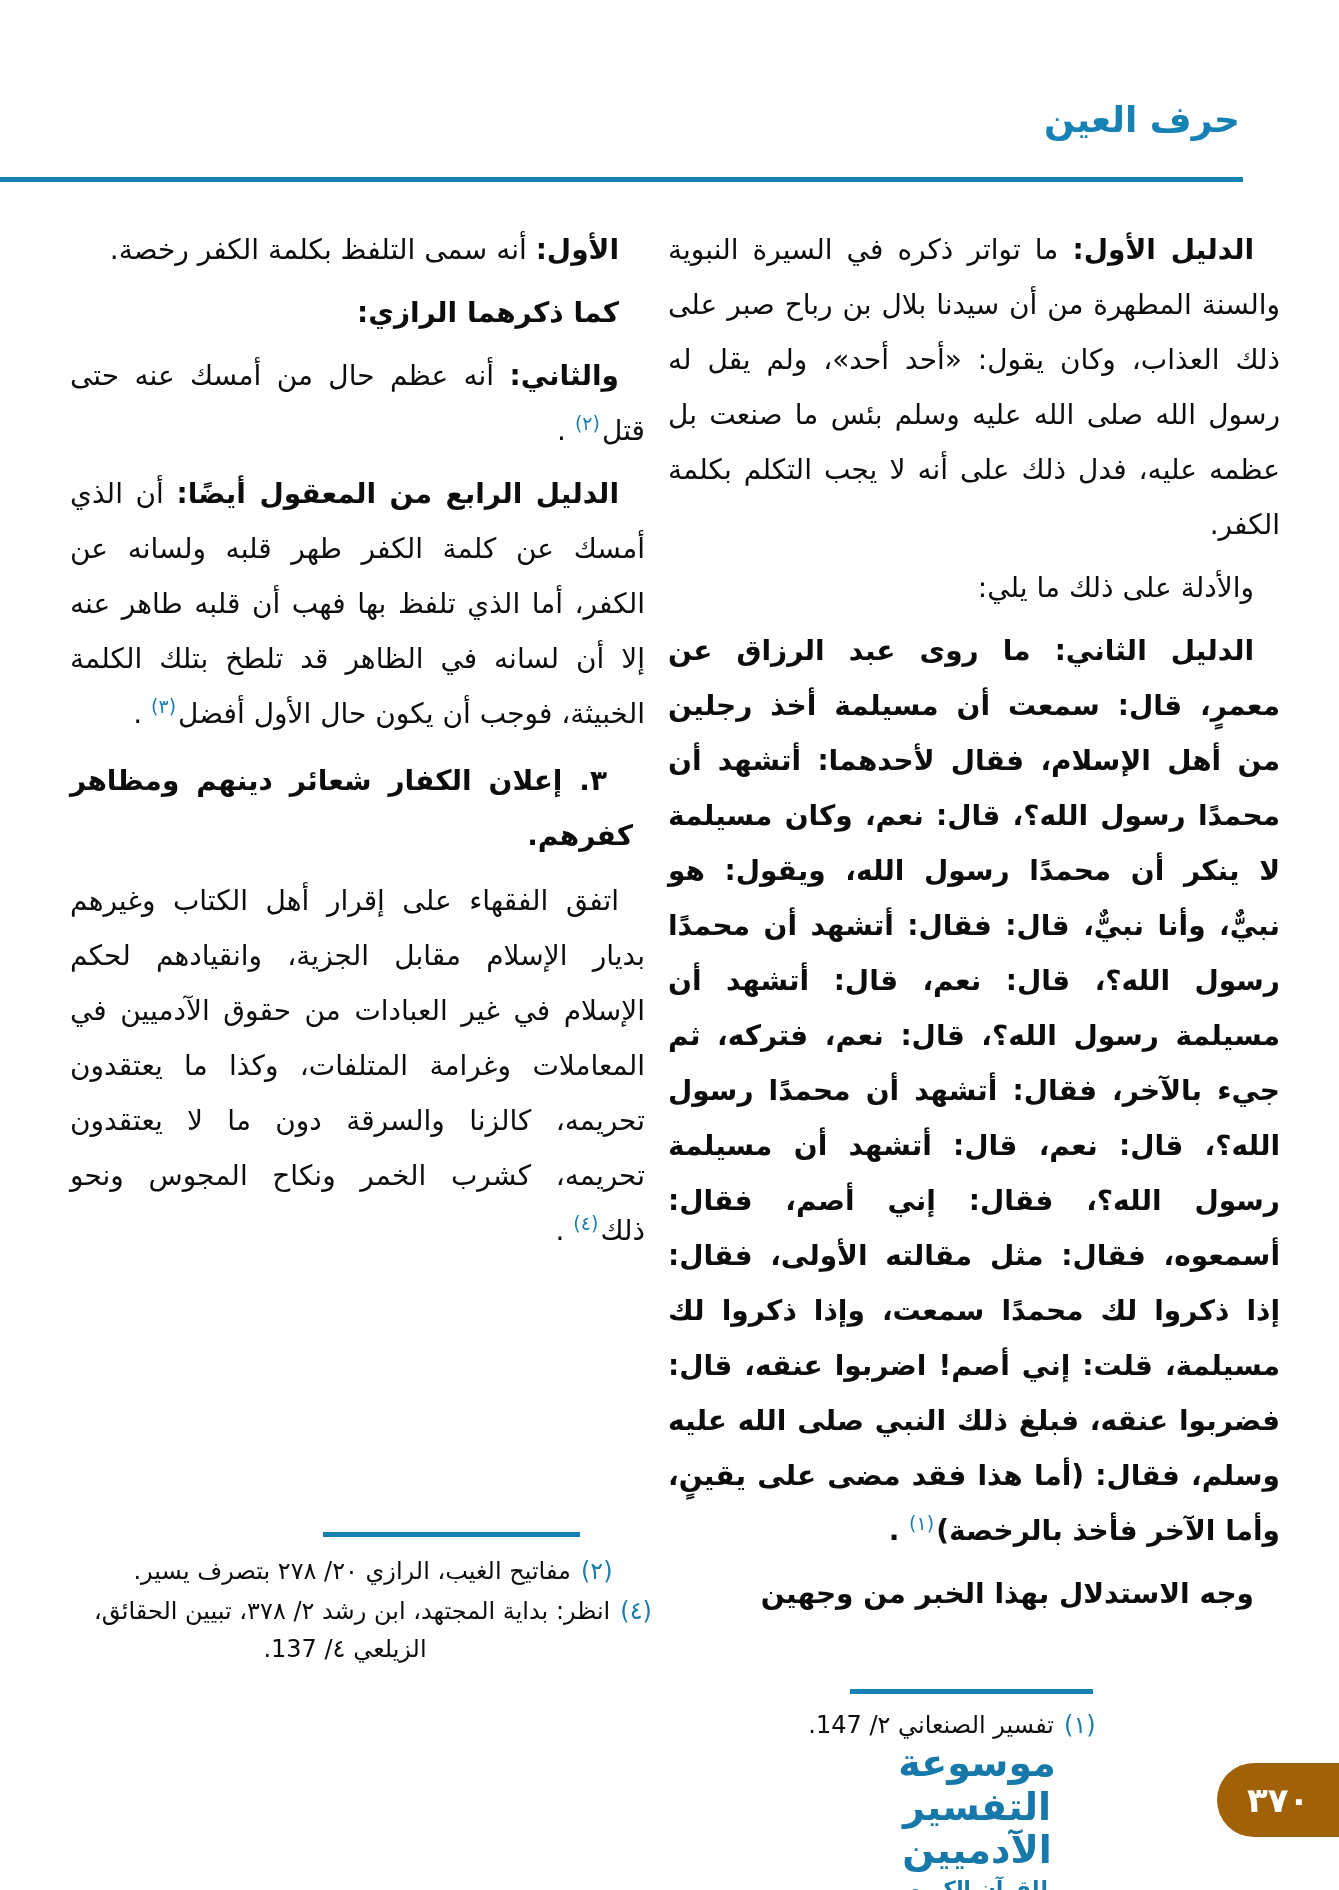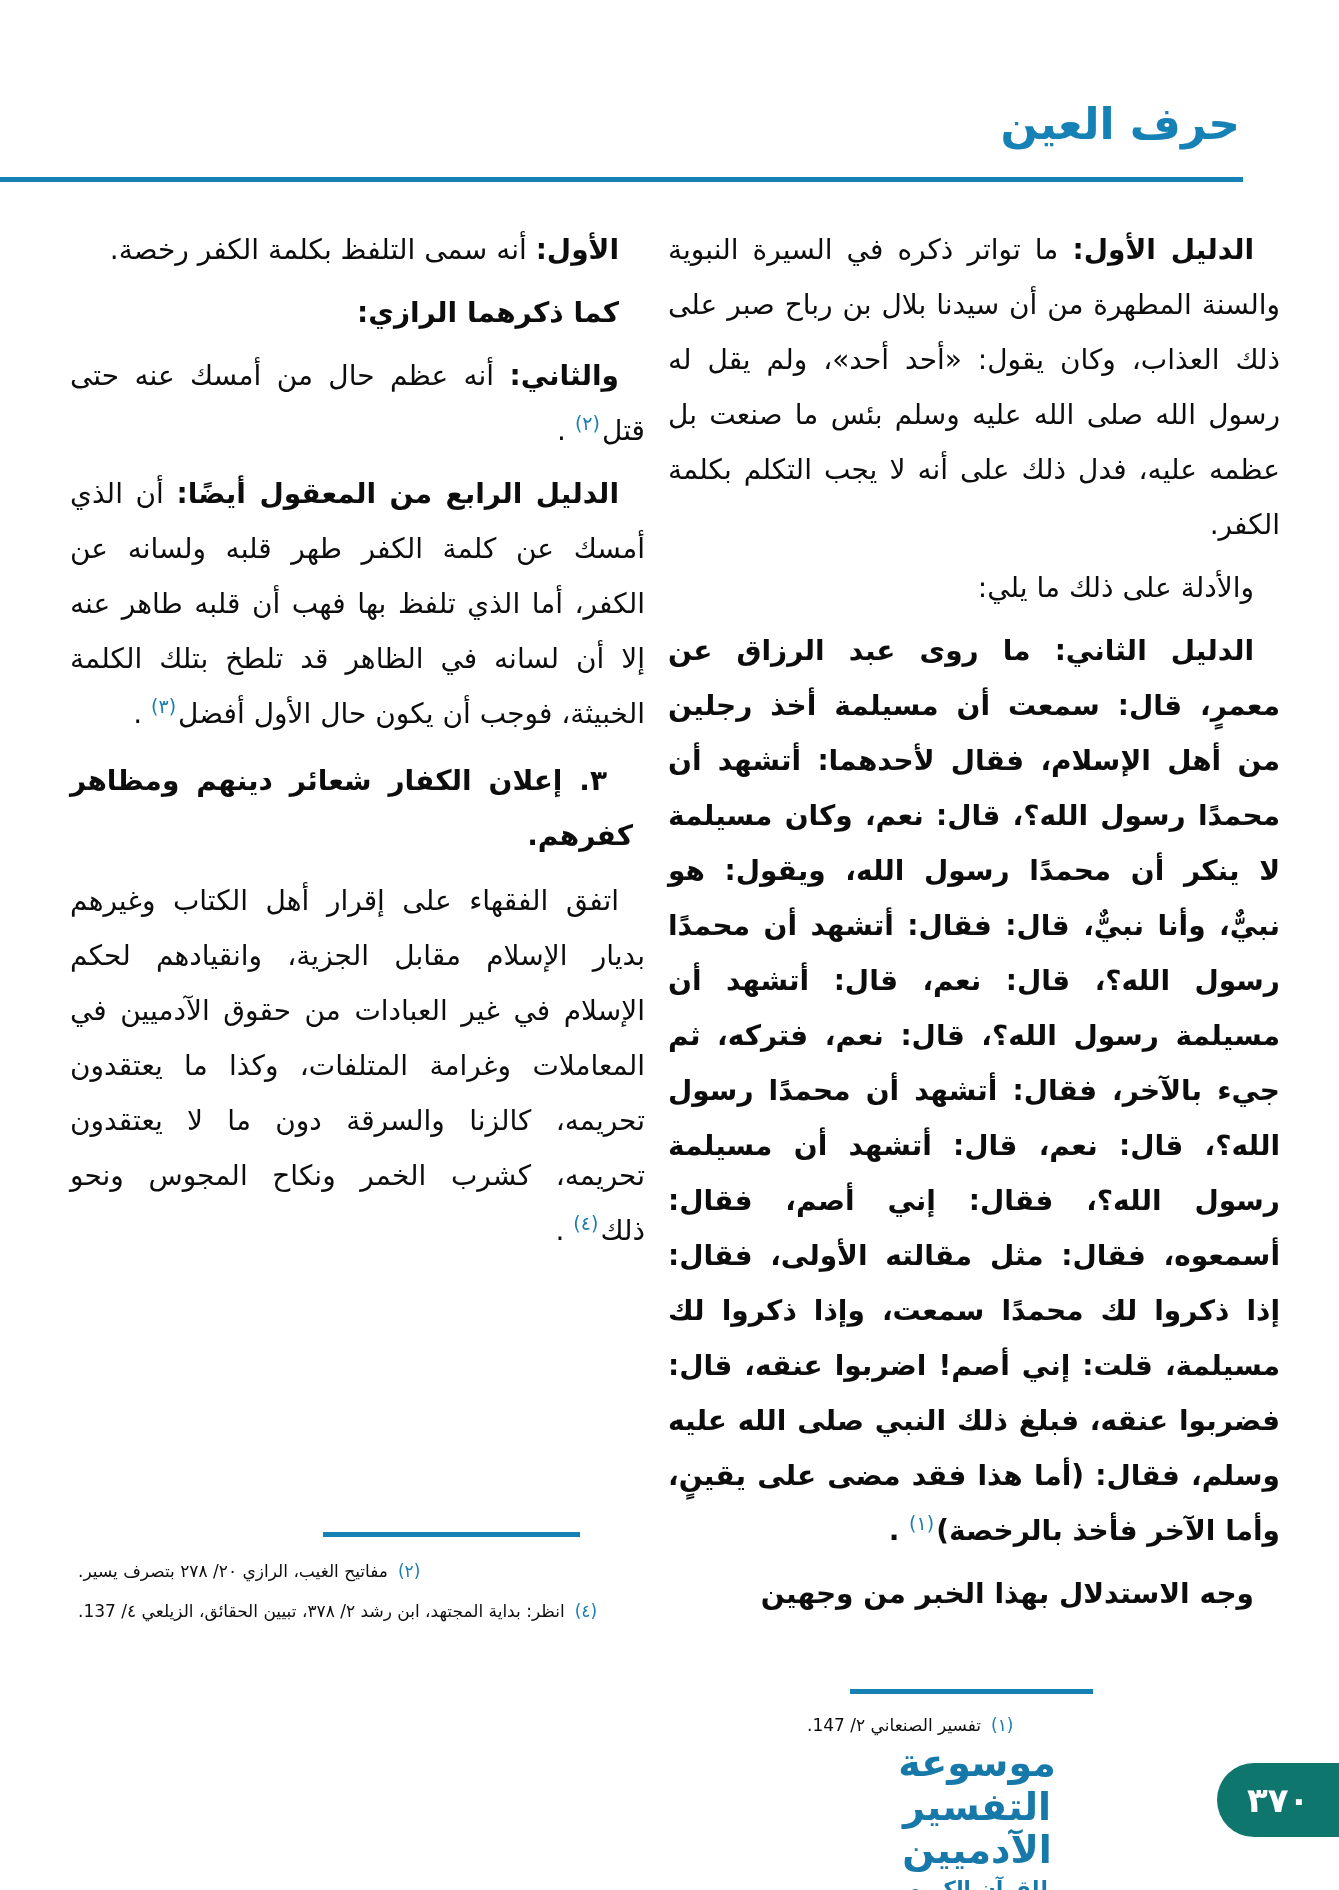--- a/index.html
+++ b/index.html
@@ -5,21 +5,21 @@
 <style>
   html,body{margin:0;padding:0;background:#e8e8e8;}
   .page{
     position:relative;width:1339px;height:1890px;background:#ffffff;
     margin:0 auto;overflow:hidden;direction:rtl;
     font-family:"DejaVu Sans",sans-serif;color:#0d0d0d;
   }
   
   .chapter-title{
     position:absolute;top:100px;right:99px;
-    font-size:44px;font-weight:700;color:#1581b5;line-height:1.1;
+    font-size:36px;font-weight:700;color:#1581b5;line-height:1.1;
     letter-spacing:-1px;
   }
   .header-rule{
     position:absolute;top:177px;left:0;width:1243px;height:5px;
     background:#1581b5;
   }
   
   .col{
     position:absolute;top:222px;
     font-size:28px;line-height:55px;text-align:justify;text-justify:inter-word;
@@ -32,37 +32,37 @@
   .para.heading{font-weight:700;margin:12px 12px 10px 0;}
   .fn-sup{
     color:#1a7db0;font-size:19px;vertical-align:super;line-height:0;
     font-weight:400;margin-right:2px;
   }
   
   .fn-sep{position:absolute;height:5px;background:#1581b5;}
   .fn-sep-left{left:323px;top:1532px;width:257px;}
   .fn-sep-right{left:850px;top:1689px;width:243px;}
   .footnotes{
-    position:absolute;font-size:17px;line-height:38px;text-align:left;
+    position:absolute;font-size:24px;line-height:38px;text-align:center;
   }
   .footnotes-left{left:78px;top:1552px;width:590px;}
   .footnotes-right{left:807px;top:1706px;width:290px;}
   .fn-item{padding-right:56px;text-indent:-56px;margin:0 0 2px 0;}
   .fn-num{color:#1a7db0;margin-left:10px;}
   
   .publisher-logo{
     position:absolute;left:0;right:0;top:1742px;width:300px;margin:0 auto 0 auto;
     left:auto;right:212px;
     text-align:center;color:#1779a9;line-height:1.15;
   }
   .logo-main{font-size:38px;font-weight:700;display:block;}
   .logo-sub{font-size:21px;font-weight:700;display:block;margin-top:4px;}
   .page-number-badge{
     position:absolute;right:0;top:1763px;width:122px;height:74px;
-    background:#0f766e;border-radius:40px 0 0 40px;
+    background:#a16207;border-radius:40px 0 0 40px;
     display:flex;align-items:center;justify-content:center;
     color:#ffffff;font-size:34px;font-weight:700;
   }
 </style>
 </head>
 <body>
 
 <div class="page">
 
   <div class="chapter-title">حرف العين</div>

